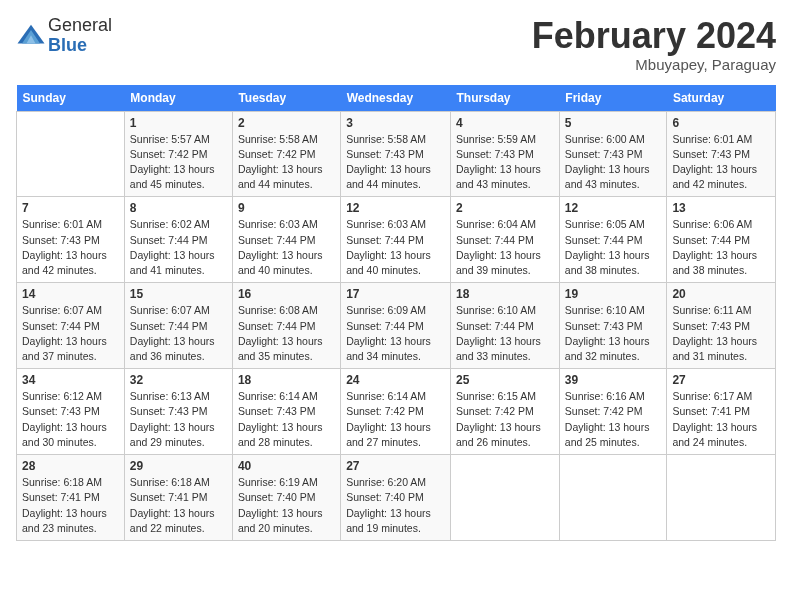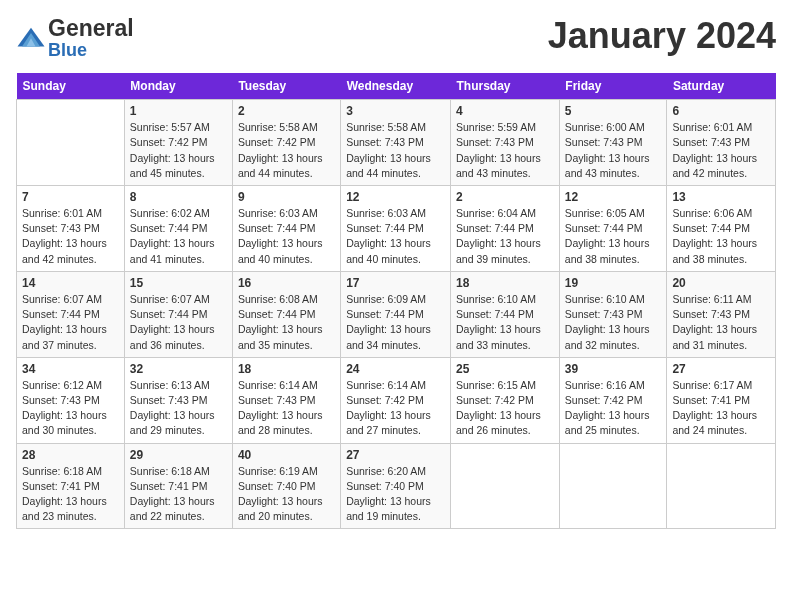--- a/index.html
+++ b/index.html
@@ -19,22 +19,22 @@
     .logo {
       display: flex;
       align-items: center;
     }
     .logo-text {
       display: flex;
       flex-direction: column;
       line-height: 1.1;
     }
     .logo-general {
-      font-size: 23px;
-      font-weight: bold;
+      font-size: 18px;
+      font-weight: normal;
       color: #333;
     }
     .logo-blue {
       font-size: 18px;
       font-weight: bold;
       color: #2a6db5;
     }
     .logo-icon {
       width: 30px;
       height: 30px;
@@ -52,21 +52,21 @@
     .location {
       font-size: 15px;
       color: #555;
     }
     table {
       width: 100%;
       border-collapse: collapse;
       font-size: 11px;
     }
     thead tr th {
-      background-color: #6d28d9;
+      background-color: #3b82f6;
       color: #fff;
       font-weight: bold;
       text-align: left;
       padding: 6px 6px;
       font-size: 12px;
     }
     tbody tr td {
       border: 1px solid #ccc;
       vertical-align: top;
       padding: 4px 5px;
@@ -104,21 +104,22 @@
       <polygon points="20,5 38,30 2,30" fill="#2a6db5"></polygon>
       <polygon points="20,12 32,30 8,30" fill="#5a9fd4"></polygon>
       <polygon points="20,19 26,30 14,30" fill="#8cc0e8"></polygon>
     </svg>
     <div class="logo-text">
       <span class="logo-general">General</span>
       <span class="logo-blue">Blue</span>
     </div>
   </div>
   <div class="title-block">
-    <div class="month-title">January 2024</div>
+    <div class="month-title">February 2024</div>
+    <div class="location">Mbuyapey, Paraguay</div>
   </div>
 </div>
 
 <table>
   <thead>
     <tr>
     <th>Sunday</th>
         <th>Monday</th>
         <th>Tuesday</th>
         <th>Wednesday</th>

